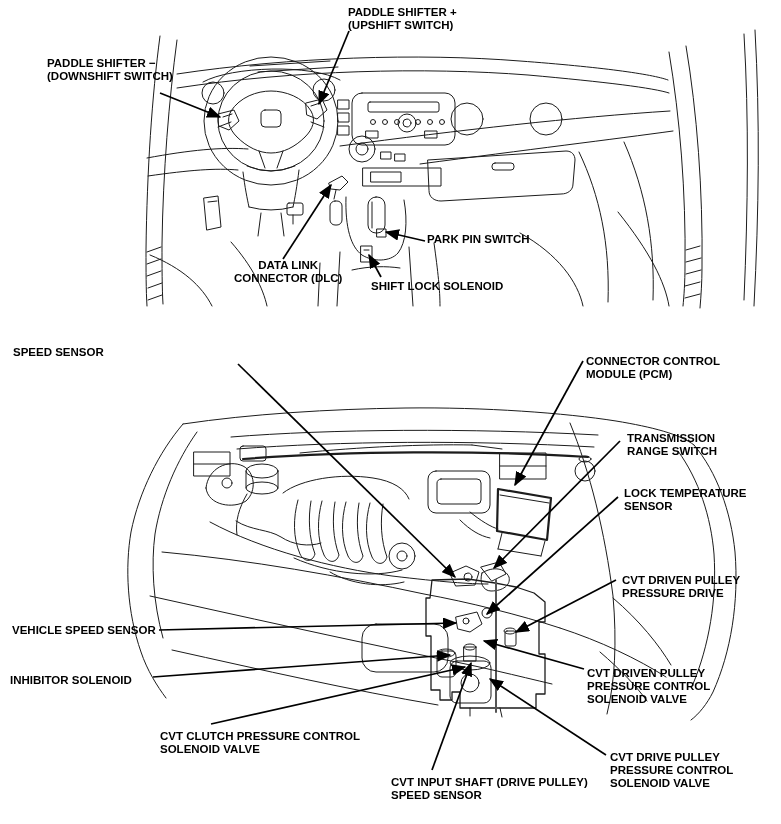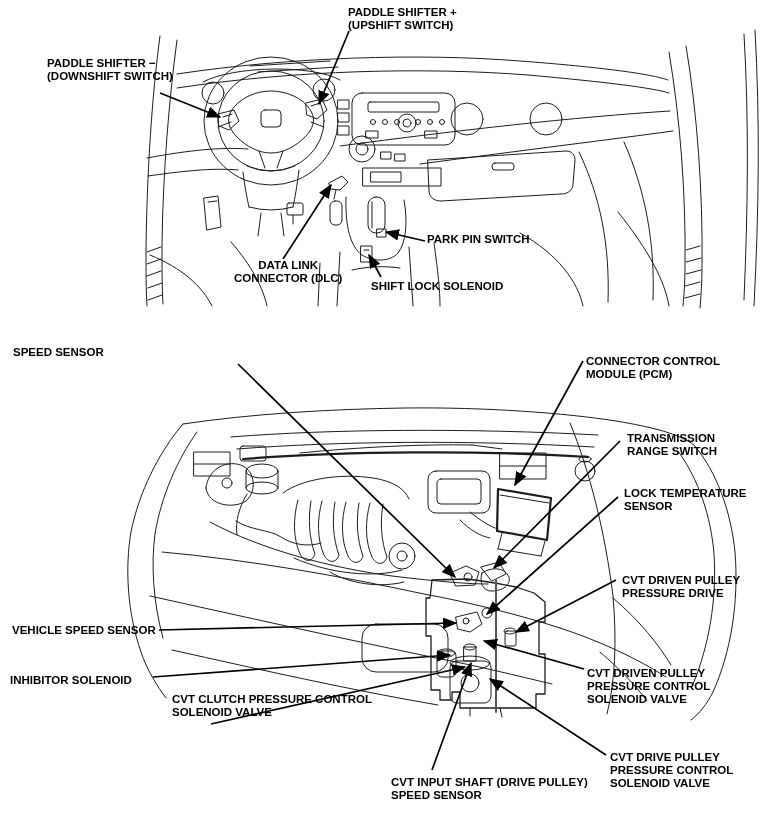--- a/index.html
+++ b/index.html
@@ -255,21 +255,21 @@
         <div>CVT DRIVEN PULLEY</div>
         <div>PRESSURE CONTROL</div>
         <div>SOLENOID VALVE</div>
       </div>
       <div class="callout" style="left: 12px; top: 624px;">
         <div>VEHICLE SPEED SENSOR</div>
       </div>
       <div class="callout" style="left: 10px; top: 674px;">
         <div>INHIBITOR SOLENOID</div>
       </div>
-      <div class="callout" style="left: 160px; top: 693px; margin-left: 12px;">
+      <div class="callout" style="left: 160px; top: 730px;">
         <div>CVT CLUTCH PRESSURE CONTROL</div>
         <div>SOLENOID VALVE</div>
       </div>
       <div class="callout" style="left: 391px; top: 776px;">
         <div>CVT INPUT SHAFT (DRIVE PULLEY)</div>
         <div>SPEED SENSOR</div>
       </div>
       <div class="callout" style="left: 610px; top: 751px;">
         <div>CVT DRIVE PULLEY</div>
         <div>PRESSURE CONTROL</div>

